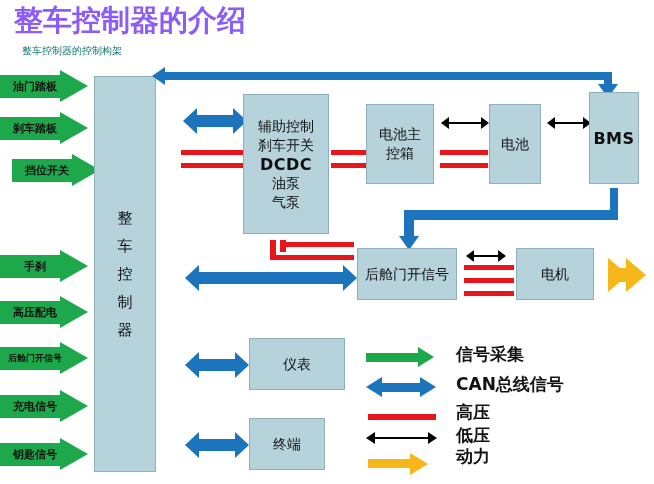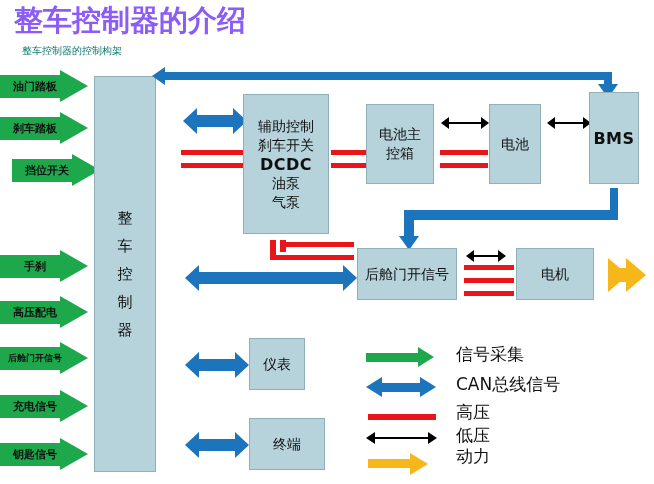--- a/index.html
+++ b/index.html
@@ -168,20 +168,21 @@
   
   .legend { position: absolute; left: 366px; top: 345px; width: 285px; }
   .lg-row { position: absolute; height: 28px; }
   .lg-text {
     position: absolute;
     left: 90px;
     font-size: 17px;
     color: #111;
     line-height: 22px;
     white-space: nowrap;
+    font-weight: bold;
   }
   .lg-green-shaft { position: absolute; left: 0; top: 8px; width: 55px; height: 9px; background: #1ea84c; }
   .lg-green-head {
     position: absolute; left: 52px; top: 2px; width: 0; height: 0;
     border-top: 10px solid transparent; border-bottom: 10px solid transparent;
     border-left: 16px solid #1ea84c;
   }
   .lg-blue-shaft { position: absolute; left: 14px; top: 8px; width: 42px; height: 9px; background: #1c75bc; }
   .lg-blue-hl {
     position: absolute; left: 0; top: 2px; width: 0; height: 0;
@@ -374,21 +375,21 @@
     <div class="bar"></div>
     <div class="chev" style="left:0px; top:0px;"></div>
     <div class="chev" style="left:18px; top:0px;"></div>
   </div>
 
   <div class="bdouble" style="left:185px; top:352px; width:64px; height:26px;">
     <div class="hl"></div>
     <div class="shaft" style="width:38px;"></div>
     <div class="hr"></div>
   </div>
-  <div class="box" style="left:249px; top:338px; width:56px; height:52px;">
+  <div class="box" style="left:249px; top:338px; width:96px; height:52px;">
     <div class="lines">
       <span class="ln">仪表</span>
     </div>
   </div>
 
   <div class="bdouble" style="left:185px; top:432px; width:64px; height:26px;">
     <div class="hl"></div>
     <div class="shaft" style="width:38px;"></div>
     <div class="hr"></div>
   </div>

